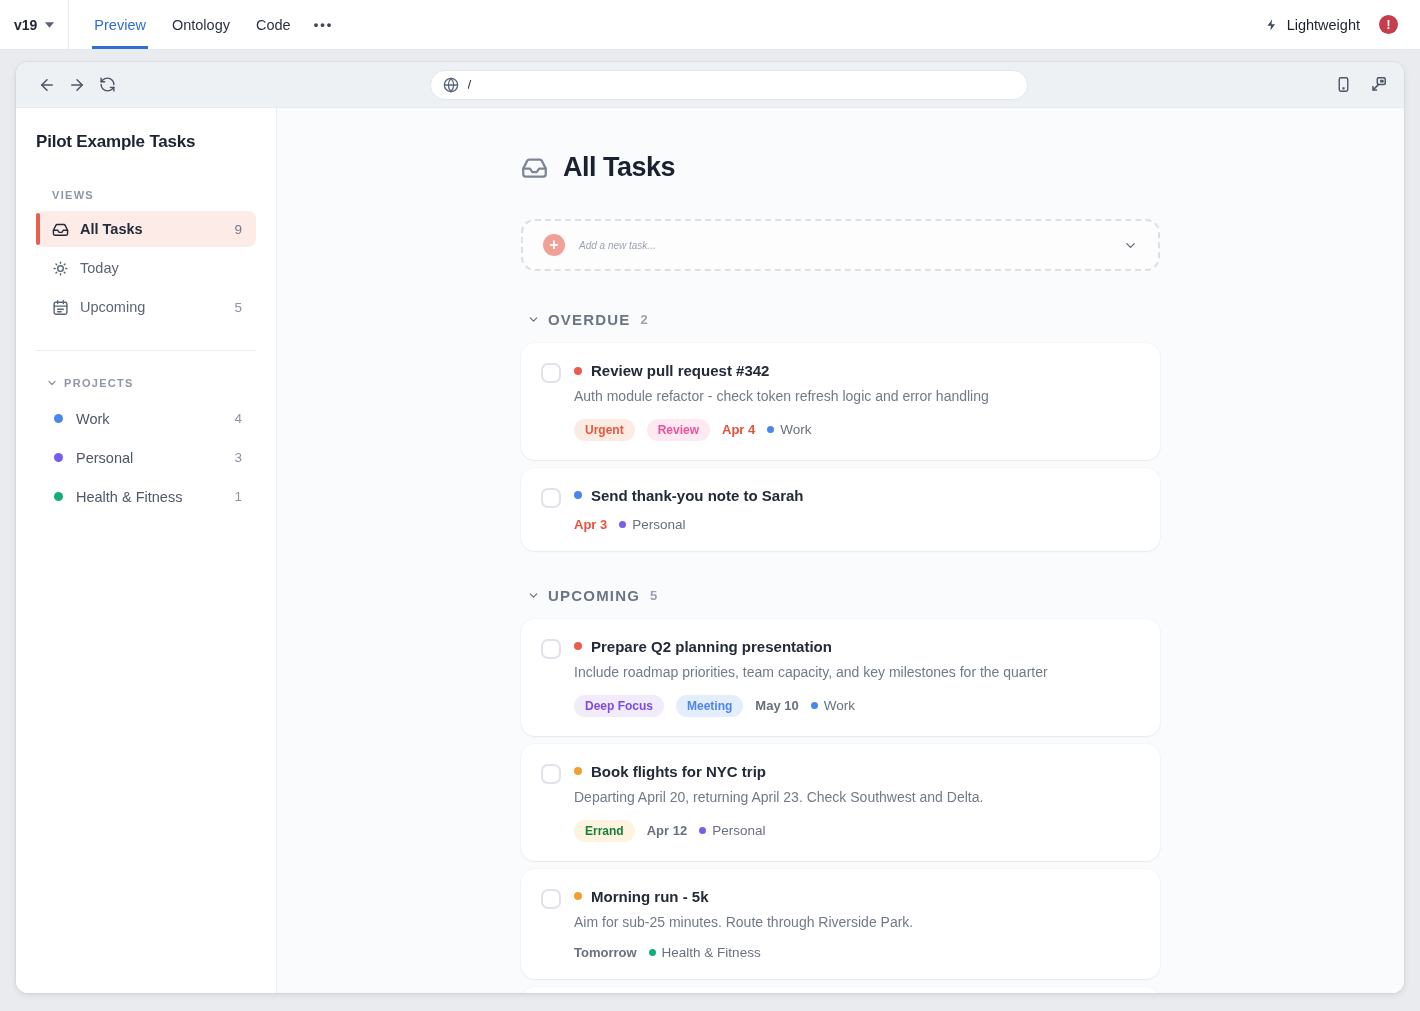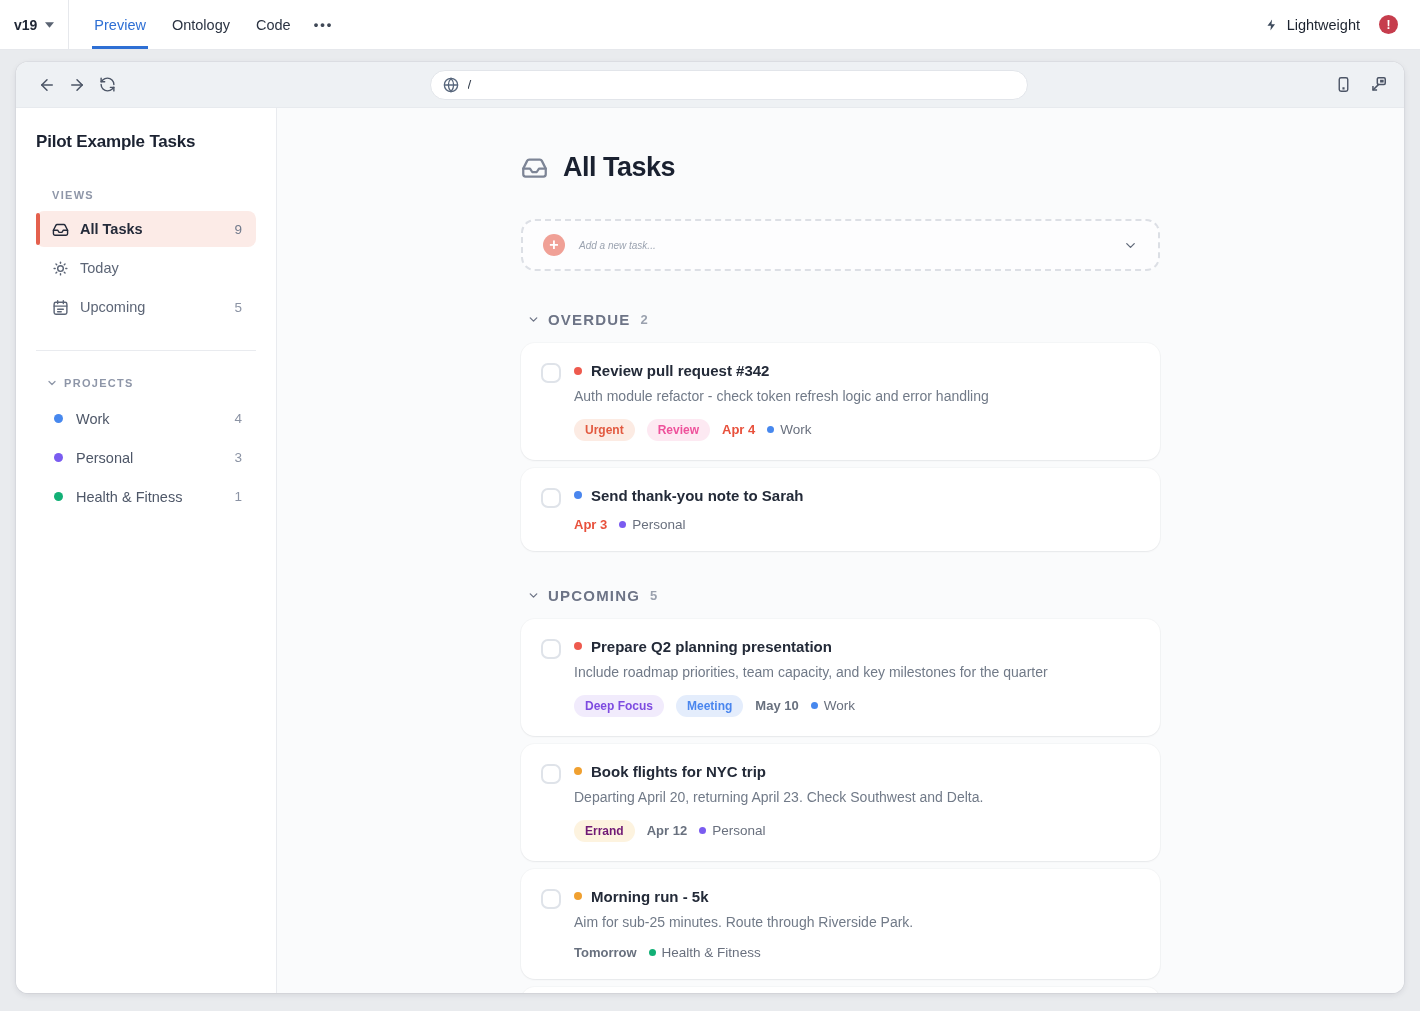--- a/index.html
+++ b/index.html
@@ -428,21 +428,21 @@
 
             <div class="task-card">
               <div class="checkbox"></div>
               <div class="task-body">
                 <div class="task-title-row">
                   <span class="prio-dot" style="background-color: rgb(240, 160, 48);"></span>
                   <span class="task-title">Book flights for NYC trip</span>
                 </div>
                 <div class="task-desc">Departing April 20, returning April 23. Check Southwest and Delta.</div>
                 <div class="task-meta">
-                  <span class="tag-pill" style="color: #701a75; background-color: rgb(253, 243, 223);">Errand</span>
+                  <span class="tag-pill" style="color: #15803d; background-color: rgb(253, 243, 223);">Errand</span>
                   <span class="task-date" style="color: rgb(104, 112, 126);">Apr 12</span>
                   <span class="proj-chip">
                     <span class="dot" style="background-color: rgb(122, 92, 240);"></span>
                     <span>Personal</span>
                   </span>
                 </div>
               </div>
             </div>
 
             <div class="task-card">

